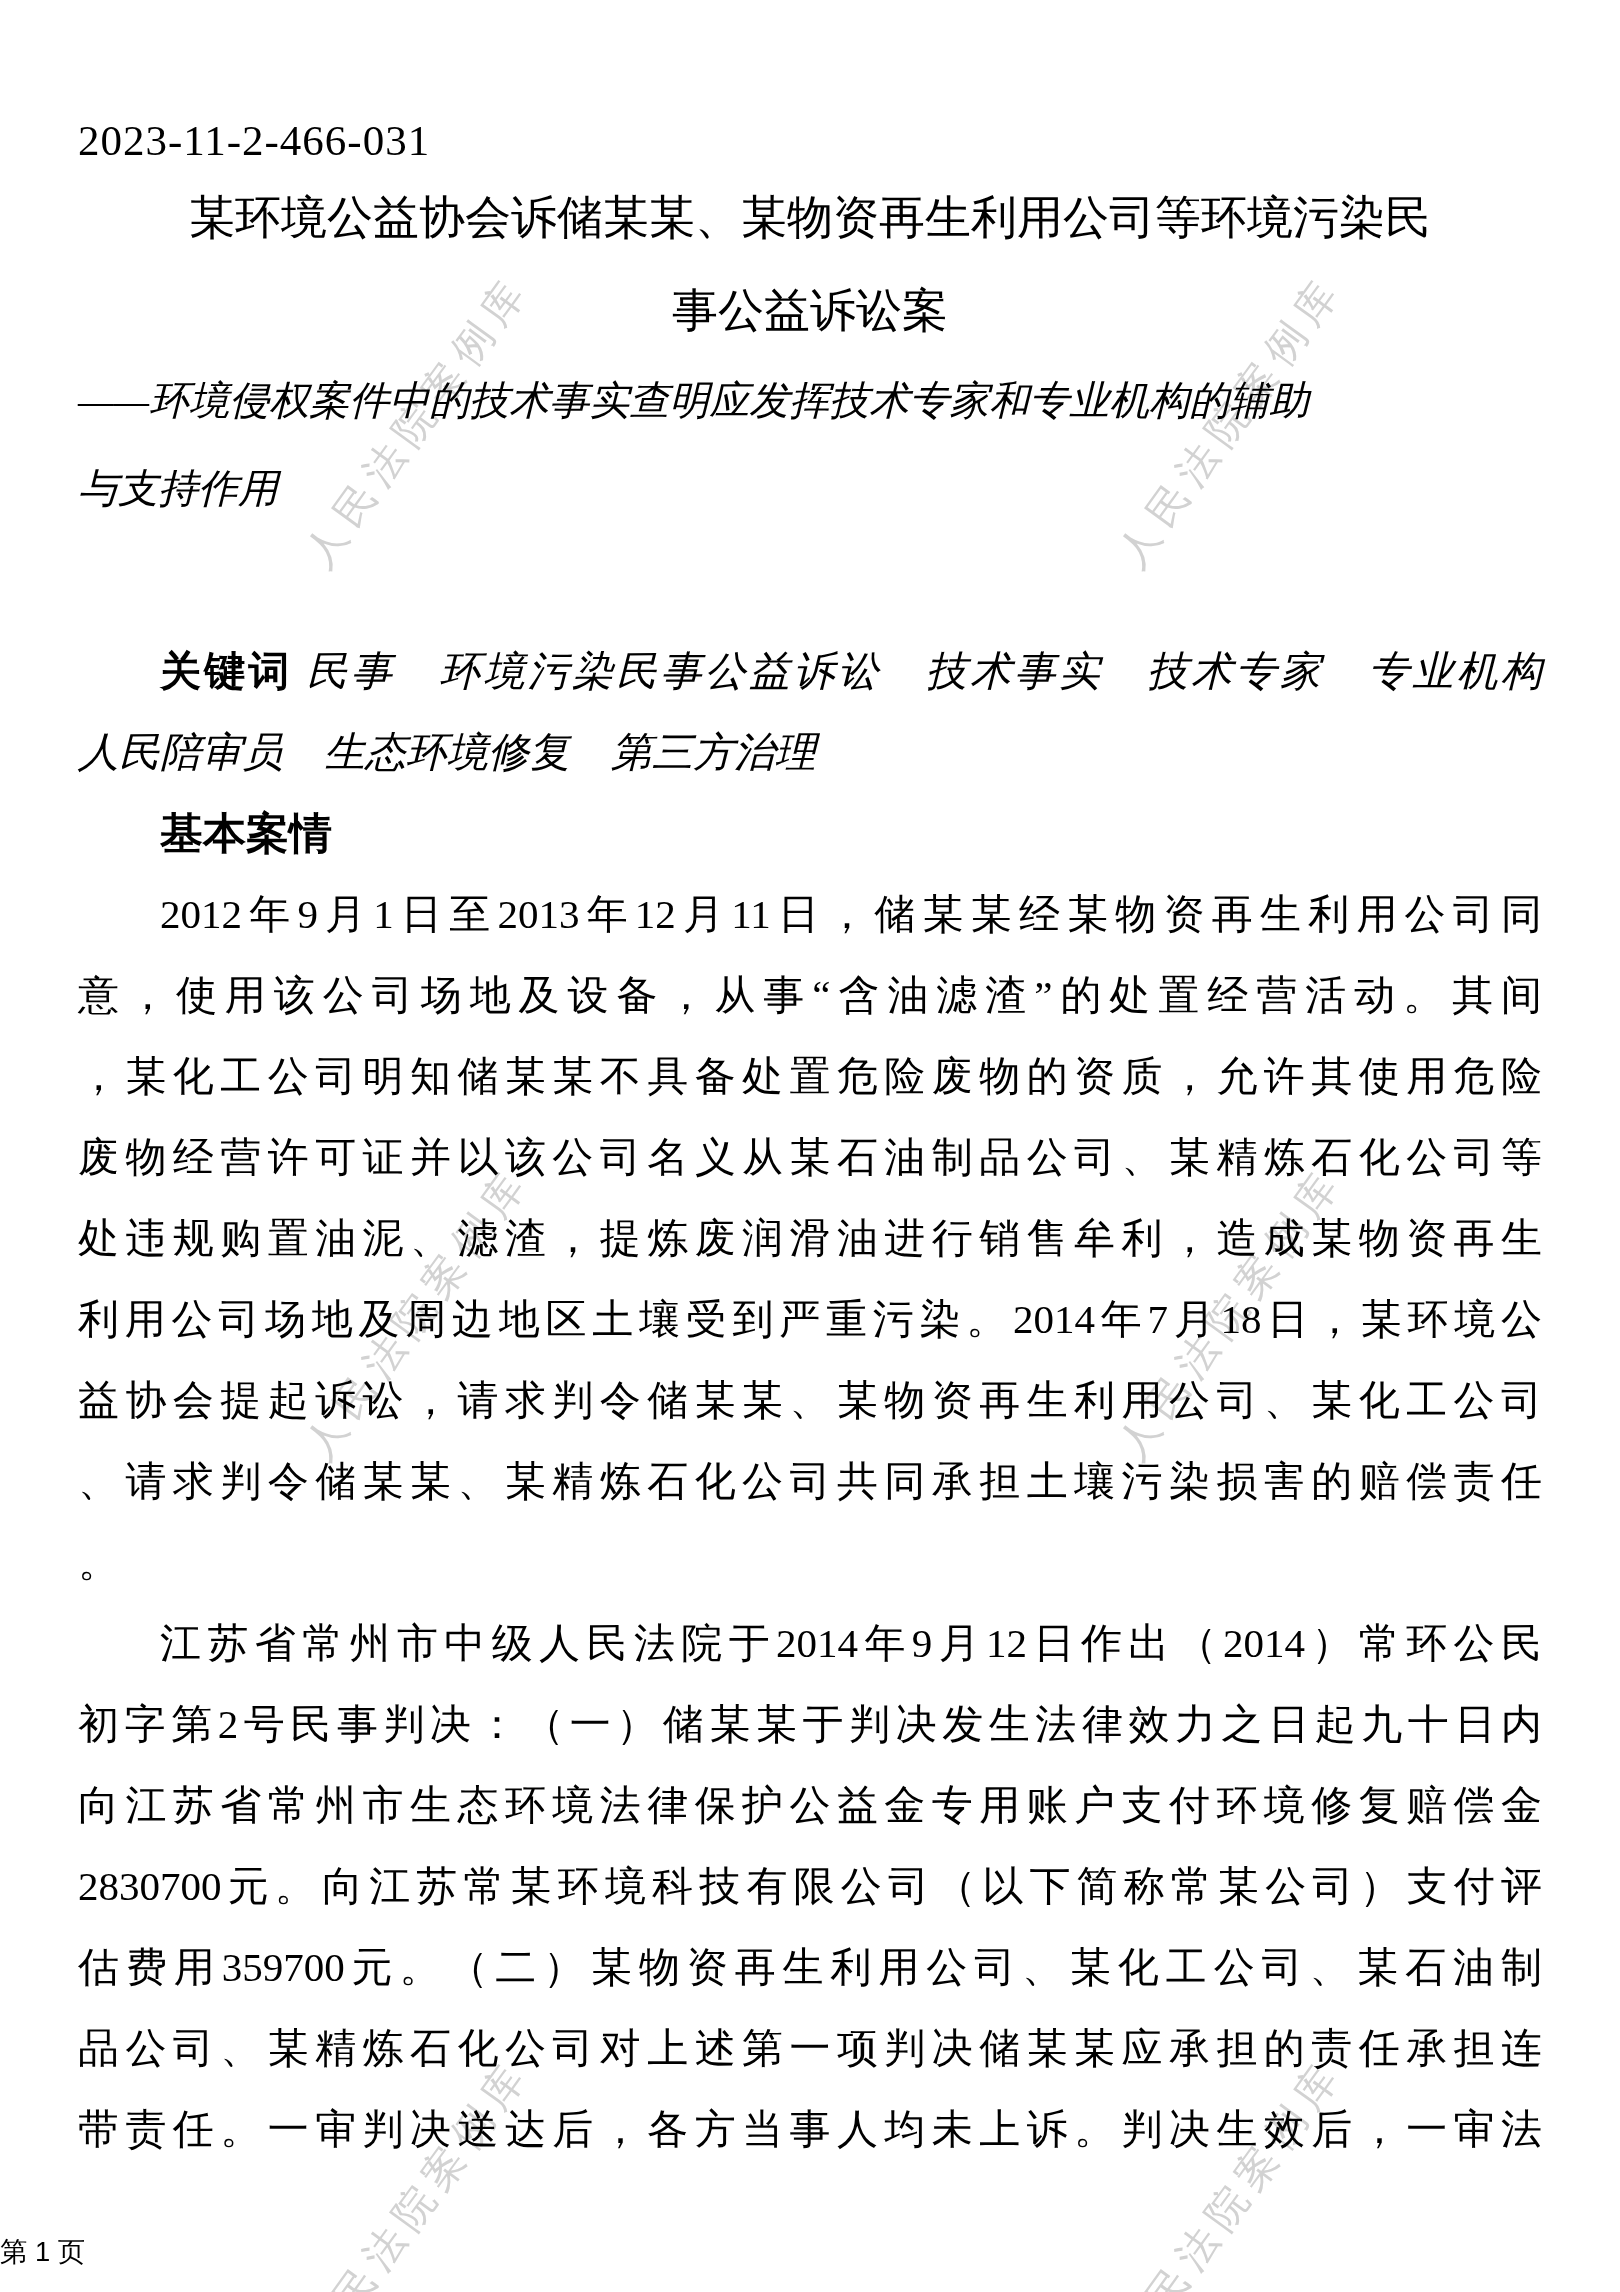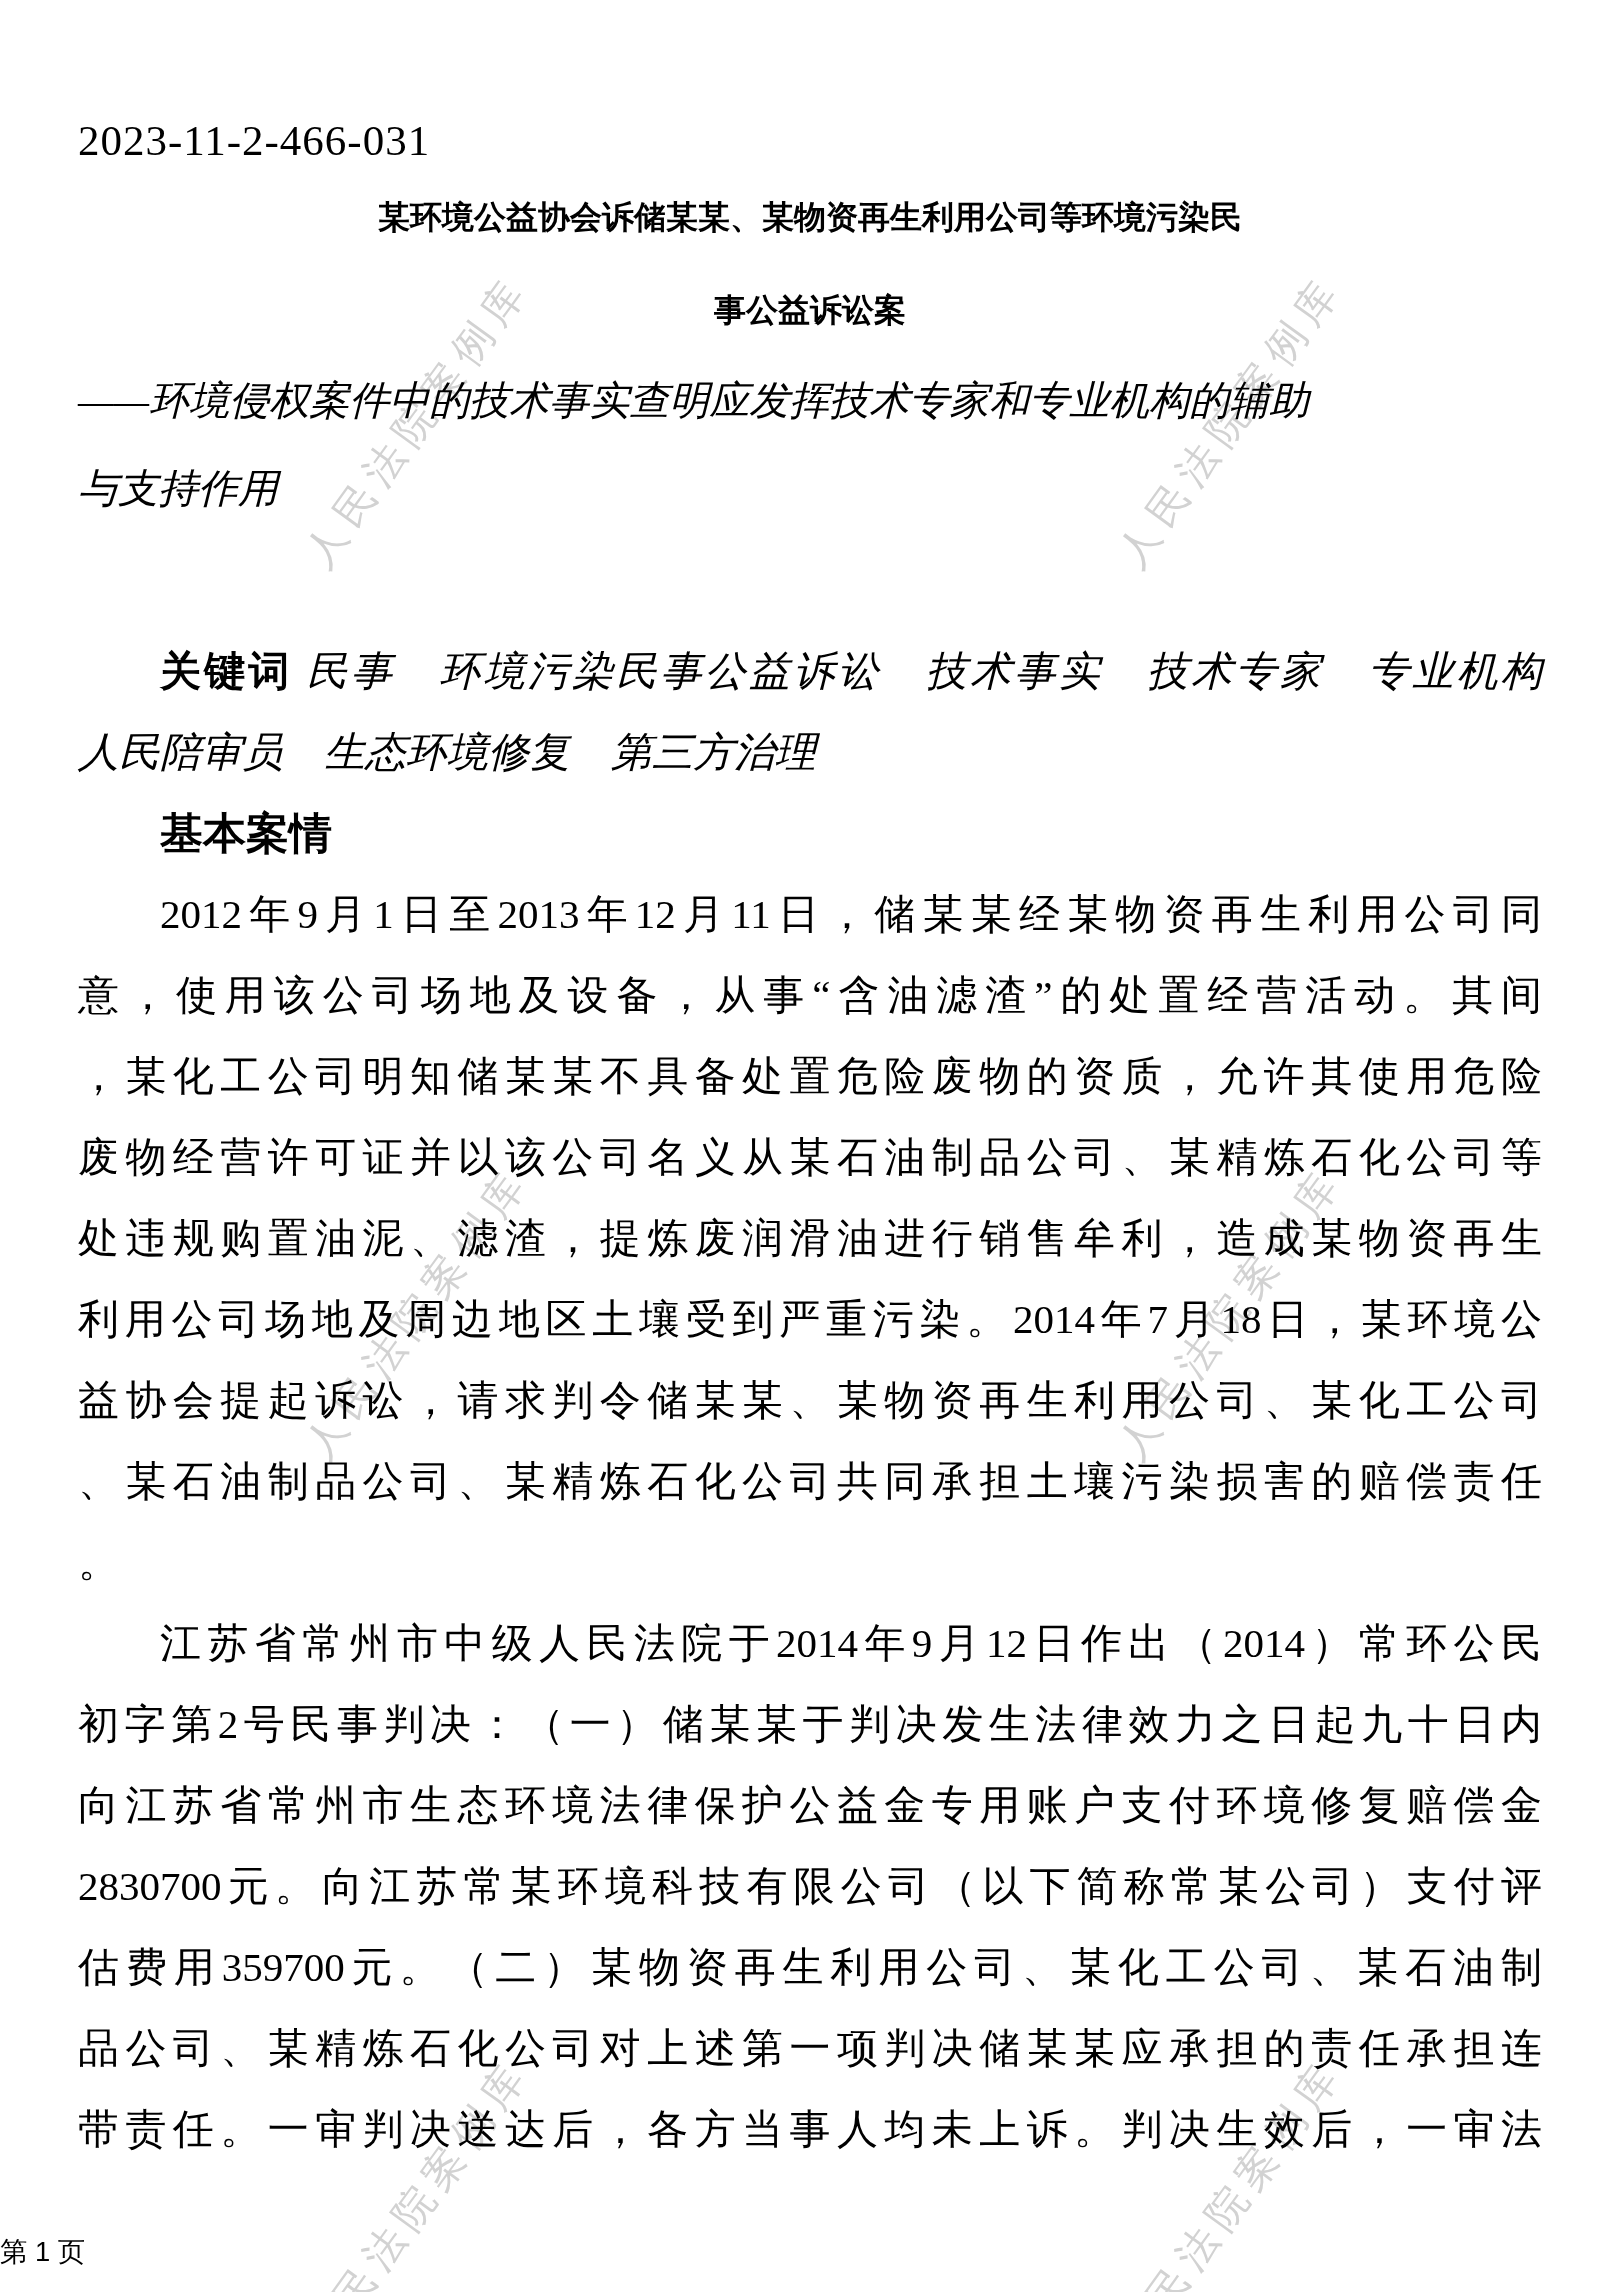--- a/index.html
+++ b/index.html
@@ -37,23 +37,23 @@
   .content { position: relative; padding: 0 78px; }
 
   .doc-number {
     padding-top: 118px;
     font-size: 43px;
     line-height: 45px;
     letter-spacing: 1px;
   }
   .title {
     margin-top: 7.8px;
-    font-size: 32px;
+    font-size: 46px;
     line-height: 93px;
-    font-weight: bold;
+    font-weight: normal;
     text-align: center;
   }
   .subtitle {
     font-size: 40px;
     line-height: 88px;
     font-style: italic; 
   }
   .kw-block { margin-top: 98px; }
 
   .line {
@@ -120,21 +120,21 @@
     <div class="section-heading">基本案情</div>
 
     <div class="para">
       <div class="line jl indent">2012年9月1日至2013年12月11日，储某某经某物资再生利用公司同</div>
       <div class="line jl">意，使用该公司场地及设备，从事“含油滤渣”的处置经营活动。其间</div>
       <div class="line jl">，某化工公司明知储某某不具备处置危险废物的资质，允许其使用危险</div>
       <div class="line jl">废物经营许可证并以该公司名义从某石油制品公司、某精炼石化公司等</div>
       <div class="line jl">处违规购置油泥、滤渣，提炼废润滑油进行销售牟利，造成某物资再生</div>
       <div class="line jl">利用公司场地及周边地区土壤受到严重污染。2014年7月18日，某环境公</div>
       <div class="line jl">益协会提起诉讼，请求判令储某某、某物资再生利用公司、某化工公司</div>
-      <div class="line jl">、某石油制品公司、某精炼石化公司共同承担土壤污染损害的赔偿责任</div>
+      <div class="line jl">、请求判令储某某、某精炼石化公司共同承担土壤污染损害的赔偿责任</div>
       <div class="line">。</div>
     </div>
 
     <div class="para">
       <div class="line jl indent">江苏省常州市中级人民法院于2014年9月12日作出（2014）常环公民</div>
       <div class="line jl">初字第2号民事判决：（一）储某某于判决发生法律效力之日起九十日内</div>
       <div class="line jl">向江苏省常州市生态环境法律保护公益金专用账户支付环境修复赔偿金</div>
       <div class="line jl">2830700元。向江苏常某环境科技有限公司（以下简称常某公司）支付评</div>
       <div class="line jl">估费用359700元。（二）某物资再生利用公司、某化工公司、某石油制</div>
       <div class="line jl">品公司、某精炼石化公司对上述第一项判决储某某应承担的责任承担连</div>

